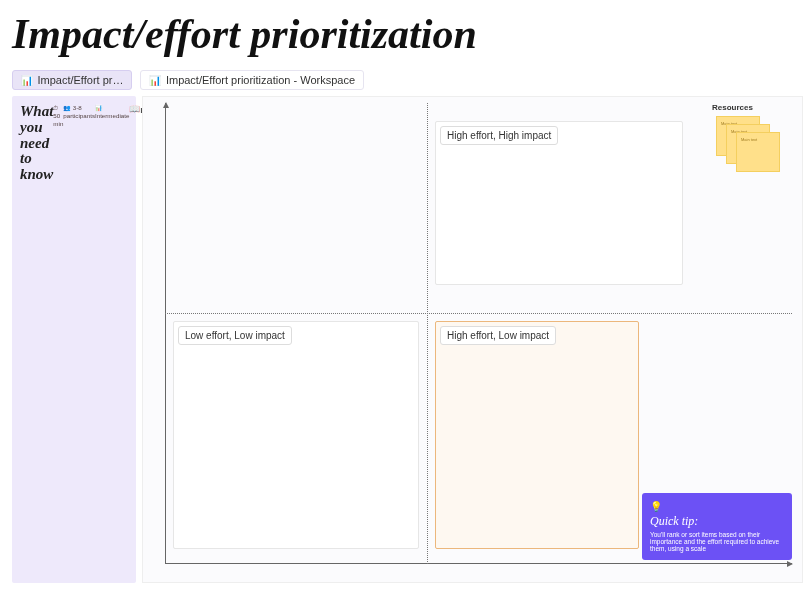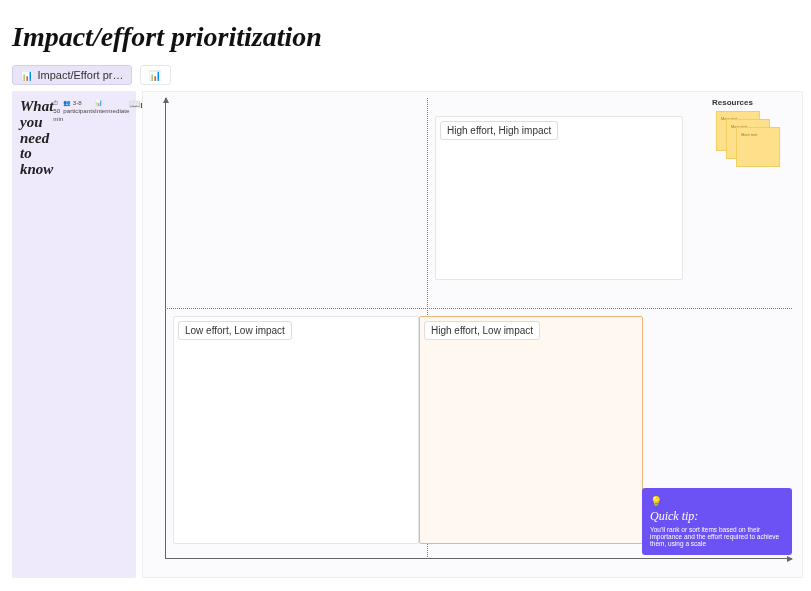--- a/index.html
+++ b/index.html
@@ -1,24 +1,23 @@
 <!DOCTYPE html>
 <html><head>
 <meta charset="utf-8">
 <style>
   * { box-sizing: border-box; margin: 0; padding: 0; }
   html, body { width: 811px; height: 591px; font-family: Arial, Helvetica, sans-serif; background:#fff; overflow:hidden; }
   .title {
     font-family: "Brush Script MT","Comic Sans MS",cursive;
     font-style: italic;
     font-weight: 700;
-    font-size: 28px;
+    font-size: 42px;
     padding: 10px 12px 2px 12px;
     color:#111;
-    margin-top:11px;
   }
   .tabs {
     display:flex; gap:8px; padding:10px 12px 6px 12px; font-size:11px;
   }
   .tab {
     background:#fff; border:1px solid #e6e4f0; border-radius:3px;
     padding:3px 8px; display:flex; align-items:center; gap:4px;
     color:#333;
   }
   .tab.active { background:#e9e4f7; border-color:#d6cef0;}
@@ -96,20 +95,21 @@
 
 <div class="title">Impact/effort prioritization</div>
 
 <div class="tabs">
   <div class="tab active">
     <span class="bar-icon">📊</span>
     <span class="truncate">Impact/Effort pr…</span>
   </div>
   <div class="tab">
     <span class="bar-icon">📊</span>
+    <span>Impact/Effort prioritization - Workspace</span>
   </div>
 </div>
 
 <div class="workspace">
 
   <div class="sidebar">
     <div class="sidebar-title">What you need to know</div>
     <div class="meta">
       <span>⏱</span>
       <span>50 min</span>
@@ -141,21 +141,21 @@
     <div class="x-axis"></div>
     <div class="mid-v" style="left:284px;"></div>
     <div class="mid-h" style="top:216px; right:10px;"></div>
 
     <div class="quad q-tr" style="left:292px; top:24px; width:248px; height:164px;">
       <div class="qlabel">High effort, High impact</div>
     </div>
     <div class="quad q-bl" style="left:30px; top:224px; width:246px; height:228px;">
       <div class="qlabel">Low effort, Low impact</div>
     </div>
-    <div class="quad q-br" style="left:276px; top:224px; width:224px; height:228px;">
+    <div class="quad q-br" style="left:292px; top:224px; width:204px; height:228px;">
       <div class="qlabel">High effort, Low impact</div>
     </div>
 
     <div class="resources">
       <div class="res-title">Resources</div>
       <div class="sticky-stack">
         <div class="sticky s1">Main text</div>
         <div class="sticky s2">Main text</div>
         <div class="sticky s3">Main text</div>
       </div>

